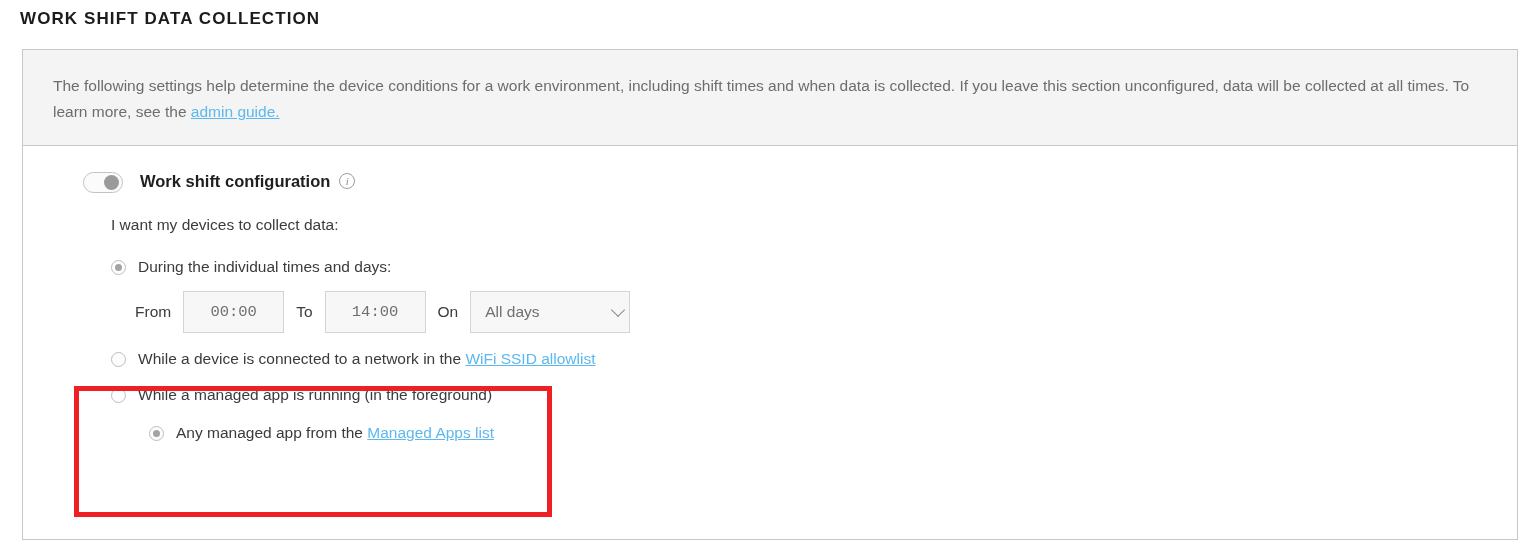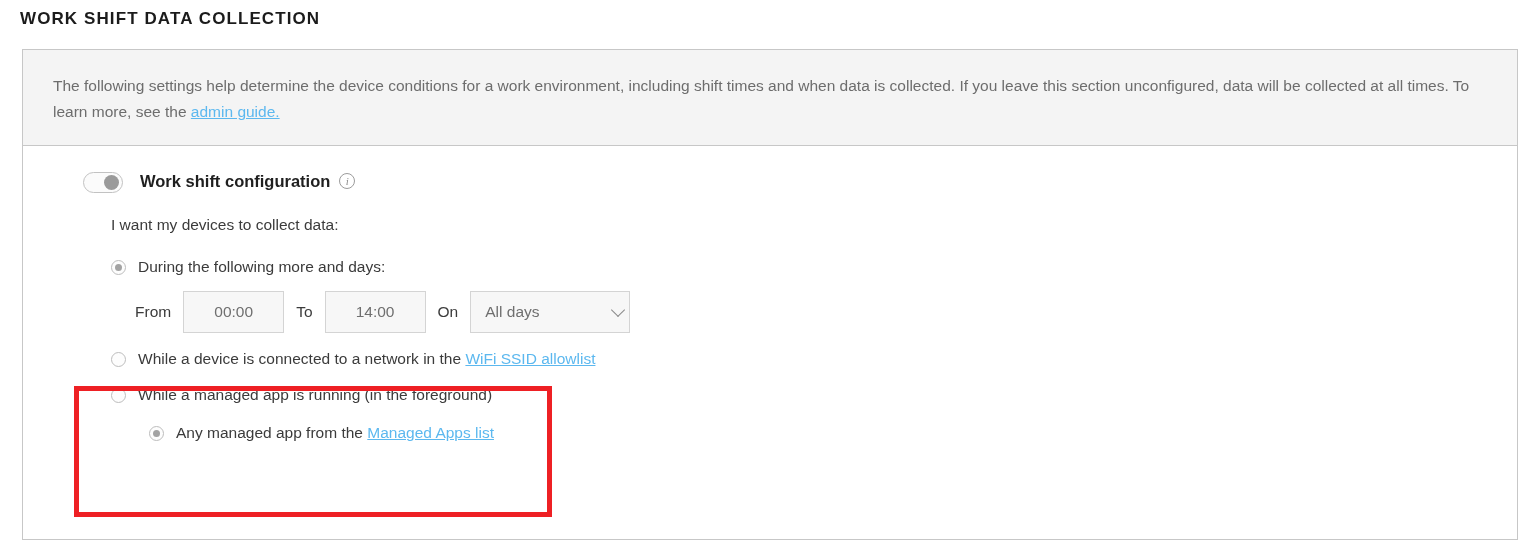--- a/index.html
+++ b/index.html
@@ -187,20 +187,21 @@
     border: 1px solid #d4d4d4;
     background: #f7f7f7;
     box-sizing: border-box;
     margin: 8px 12px;
     display: flex;
     align-items: center;
     justify-content: center;
     font-size: 15.5px;
     color: #6f6f6f;
     cursor: text;
+    font-family: Liberation Mono, monospace;
   }
   .select-field {
     width: 160px;
     height: 42px;
     border: 1px solid #d4d4d4;
     background: #f7f7f7;
     box-sizing: border-box;
     margin-left: 12px;
     display: flex;
     align-items: center;
@@ -268,21 +269,21 @@
       <div class="toggle-label">Work shift configuration</div>
       <span class="info-icon">i</span>
     </div>
 
     <div class="options">
 
       <div class="prompt">I want my devices to collect data:</div>
 
       <div class="radio-row">
         <span class="radio checked"></span>
-        <span class="radio-label">During the following more and days:</span>
+        <span class="radio-label">During the individual times and days:</span>
       </div>
 
       <div class="time-row">
         <span class="time-word">From</span>
         <span class="time-field">00:00</span>
         <span class="time-word">To</span>
         <span class="time-field">14:00</span>
         <span class="time-word">On</span>
         <span class="select-field">
           <span>All days</span>

